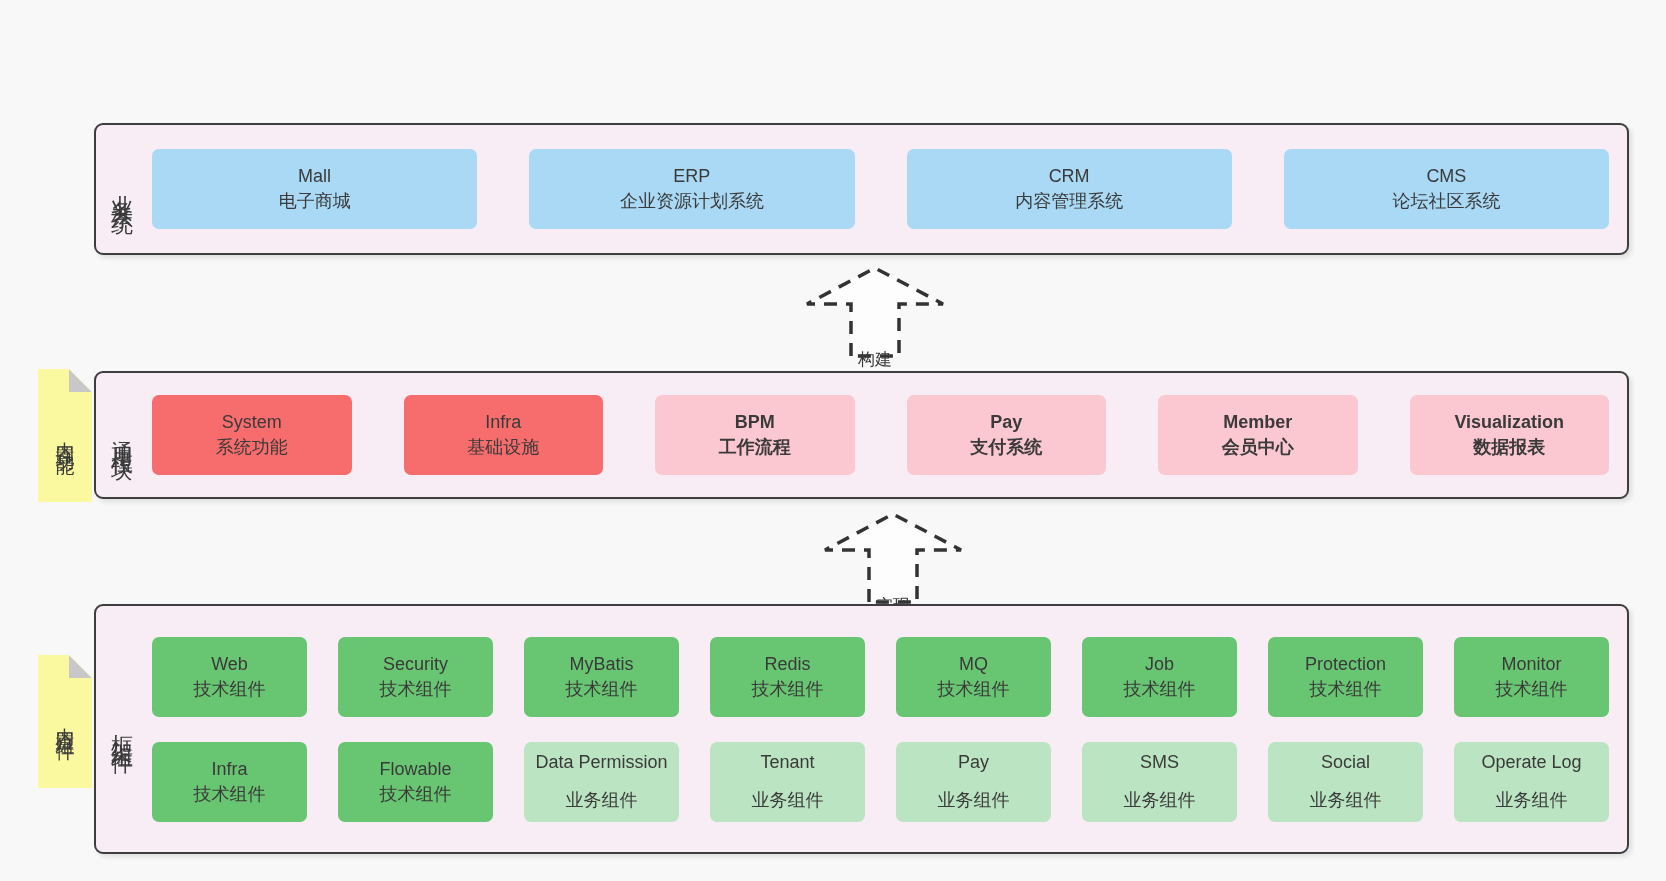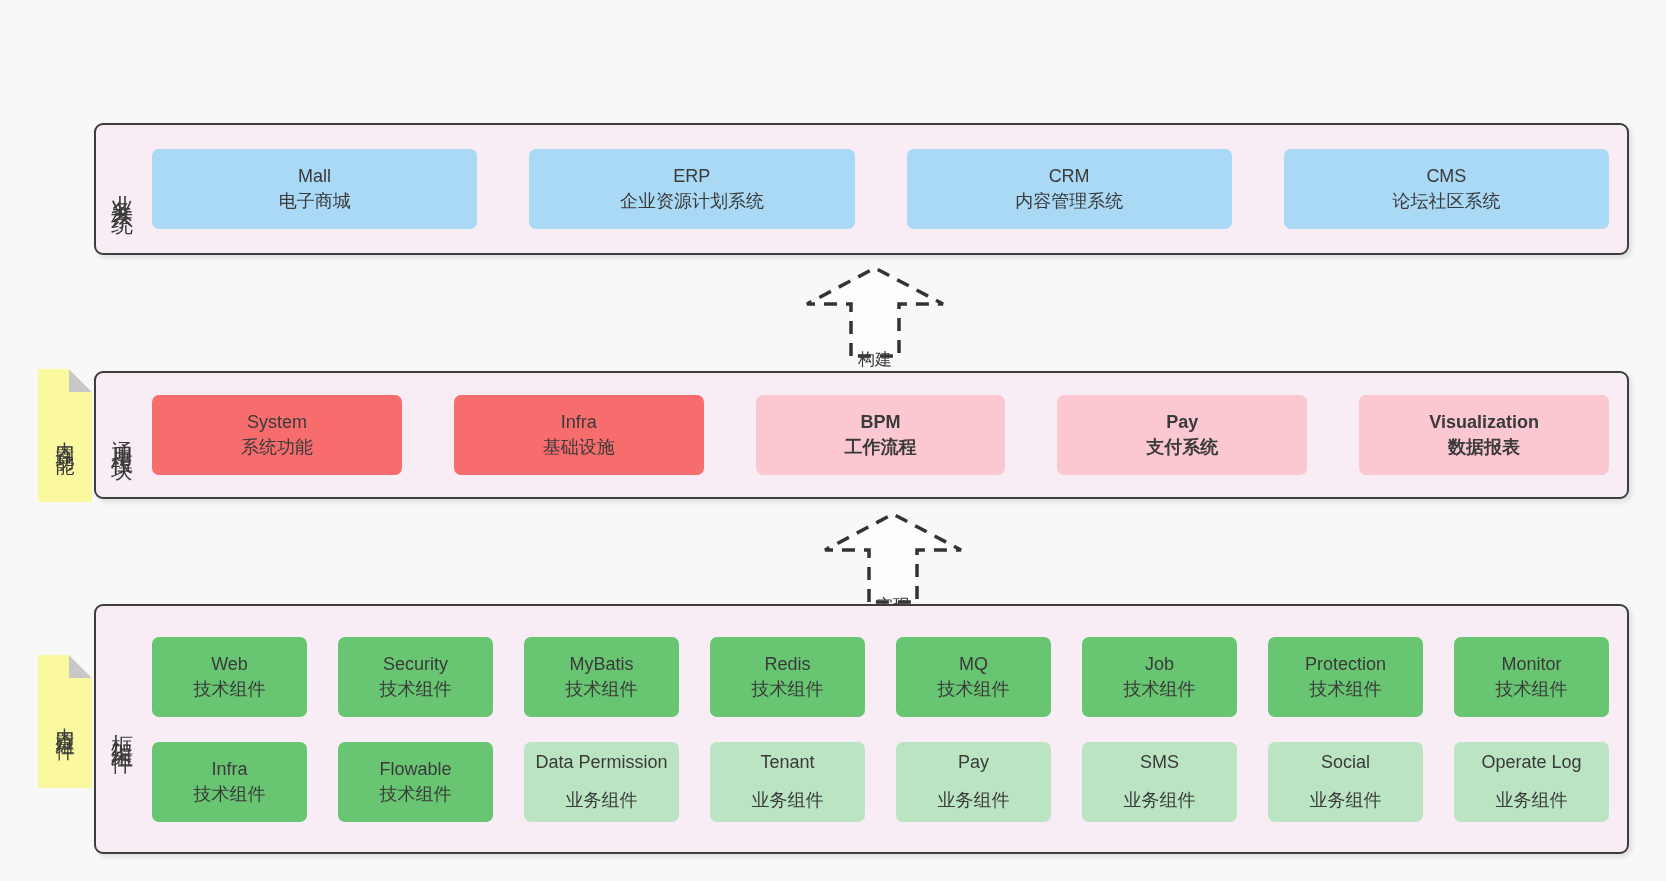--- a/index.html
+++ b/index.html
@@ -119,20 +119,24 @@
     </div>
     <div class="box pink">
       <span>BPM</span>
       <span>工作流程</span>
     </div>
     <div class="box pink">
       <span>Pay</span>
       <span>支付系统</span>
     </div>
     <div class="box pink">
+      <span>Member</span>
+      <span>会员中心</span>
+    </div>
+    <div class="box pink">
       <span>Visualization</span>
       <span>数据报表</span>
     </div>
   </div>
 </div>
 
 <div class="arrow" id="arrow-impl">
   <svg width="140" height="92" viewBox="0 0 140 92">
     <path d="M46 90 L46 38 L2 38 L70 2 L138 38 L94 38 L94 90 Z" fill="#fdfdfd" stroke="#333333" stroke-width="3.5" stroke-dasharray="13 9" stroke-linejoin="miter"></path>
   </svg>

